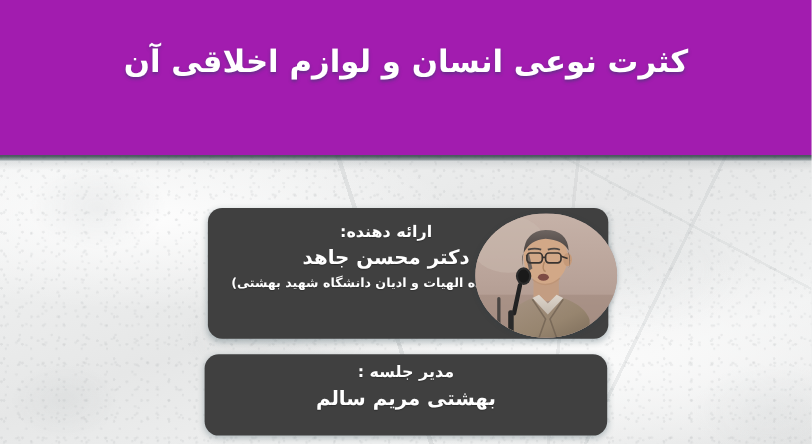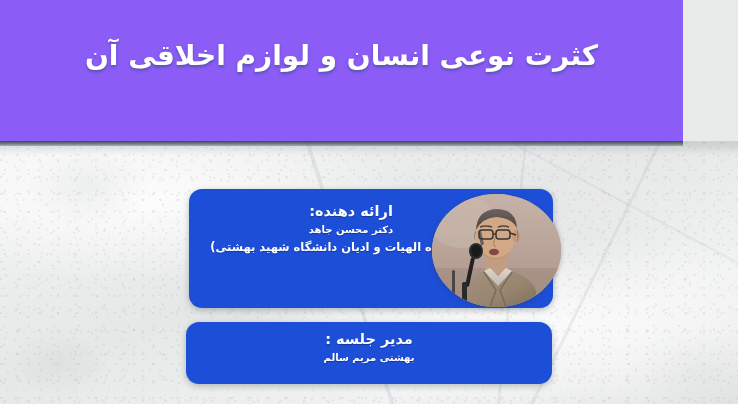--- a/index.html
+++ b/index.html
@@ -17,23 +17,23 @@
     height: 404px;
     overflow: hidden;
     background: #e9eaea;
   }
 
   
   .header-band {
     position: absolute;
     left: 0;
     top: 0;
-    width: 683px;
+    width: 738px;
     height: 141px;
-    background: #8b5cf6;
+    background: #a21caf;
     z-index: 4;
   }
   .header-band::after {
     content: "";
     position: absolute;
     left: 0;
     bottom: -5px;
     width: 100%;
     height: 5px;
     background: linear-gradient(to bottom, rgba(40,60,66,0.92), rgba(70,90,96,0.35));
@@ -111,53 +111,53 @@
   }
   .bg-edge-shade {
     position: absolute;
     inset: 0;
     background: linear-gradient(to bottom, rgba(120,130,135,0.22) 0 4px, rgba(120,130,135,0) 14px);
   }
 
   
   .card {
     position: absolute;
-    background: #1d4ed8;
+    background: #404040;
     border-radius: 13px;
     direction: rtl;
     color: #ffffff;
     box-shadow: 0 2px 6px rgba(30,60,70,0.30);
     z-index: 2;
     box-sizing: border-box;
   }
   #card-presenter {
     left: 189px;
     top: 189px;
     width: 364px;
     height: 119px;
     padding: 14px 18px 0 18px;
   }
   #card-chair {
     left: 186px;
     top: 322px;
     width: 366px;
-    height: 62px;
+    height: 74px;
     padding: 9px 18px 0 18px;
   }
 
   .card-role {
     font-size: 14.5px;
     font-weight: bold;
     text-align: center;
     letter-spacing: 0.2px;
     margin: 0 0 5px 0;
     text-shadow: 0 1px 1px rgba(0,0,0,0.28);
   }
   .card-name {
-    font-size: 10px;
+    font-size: 18px;
     font-weight: bold;
     text-align: center;
     letter-spacing: 0.2px;
     margin: 0 0 5px 0;
     text-shadow: 0 1px 1px rgba(0,0,0,0.28);
   }
   .card-affil {
     font-size: 11.5px;
     font-weight: bold;
     text-align: center;

